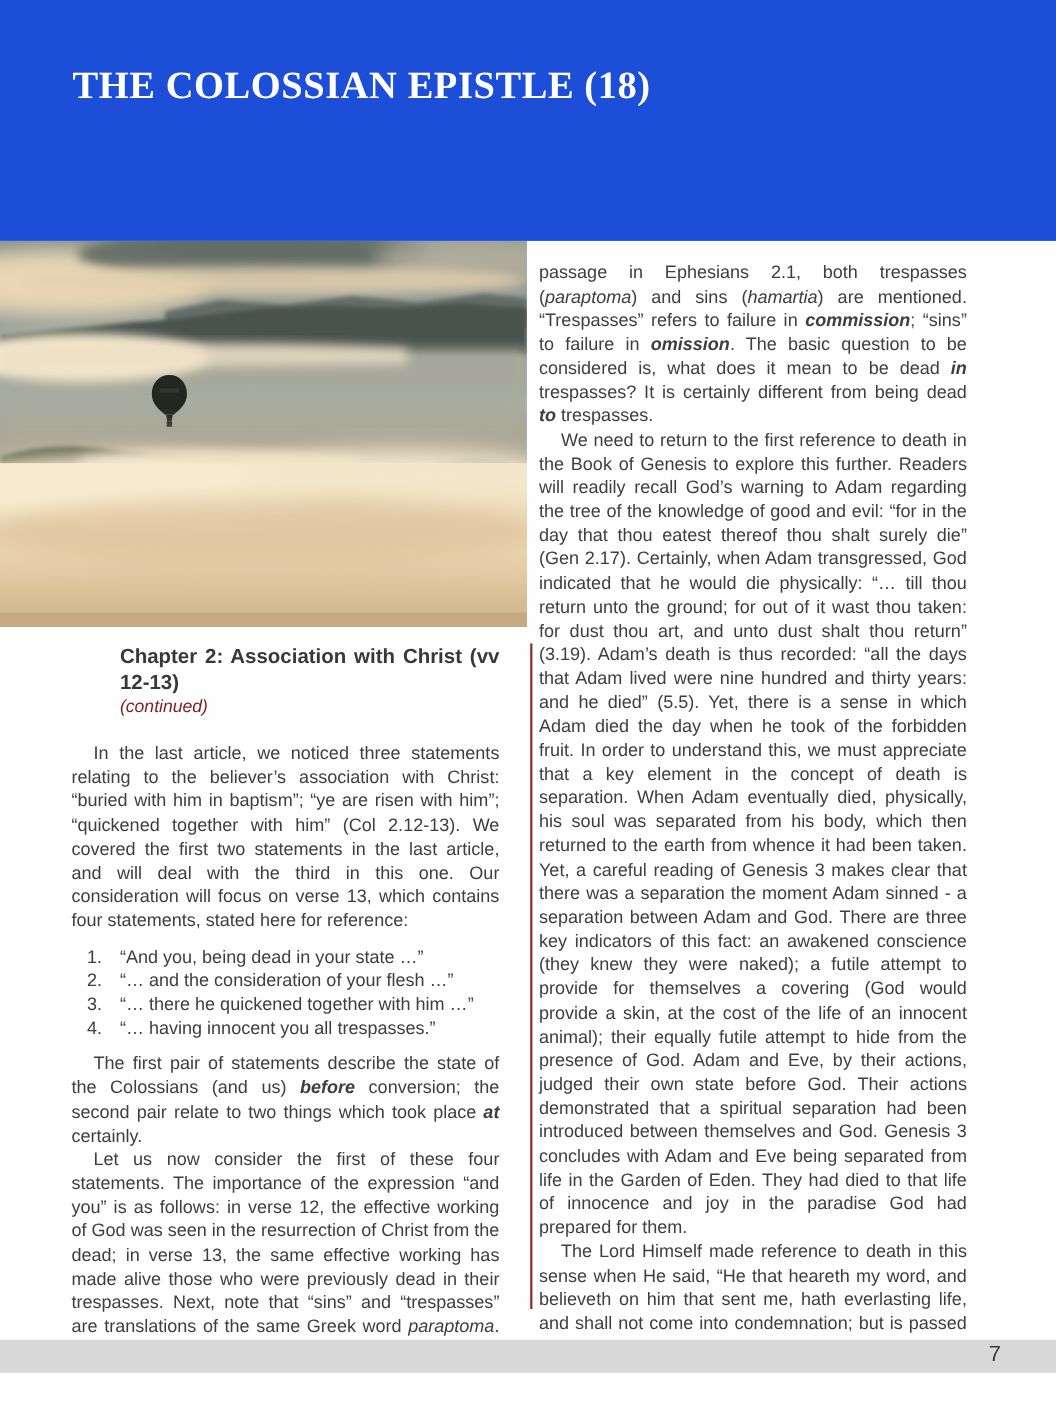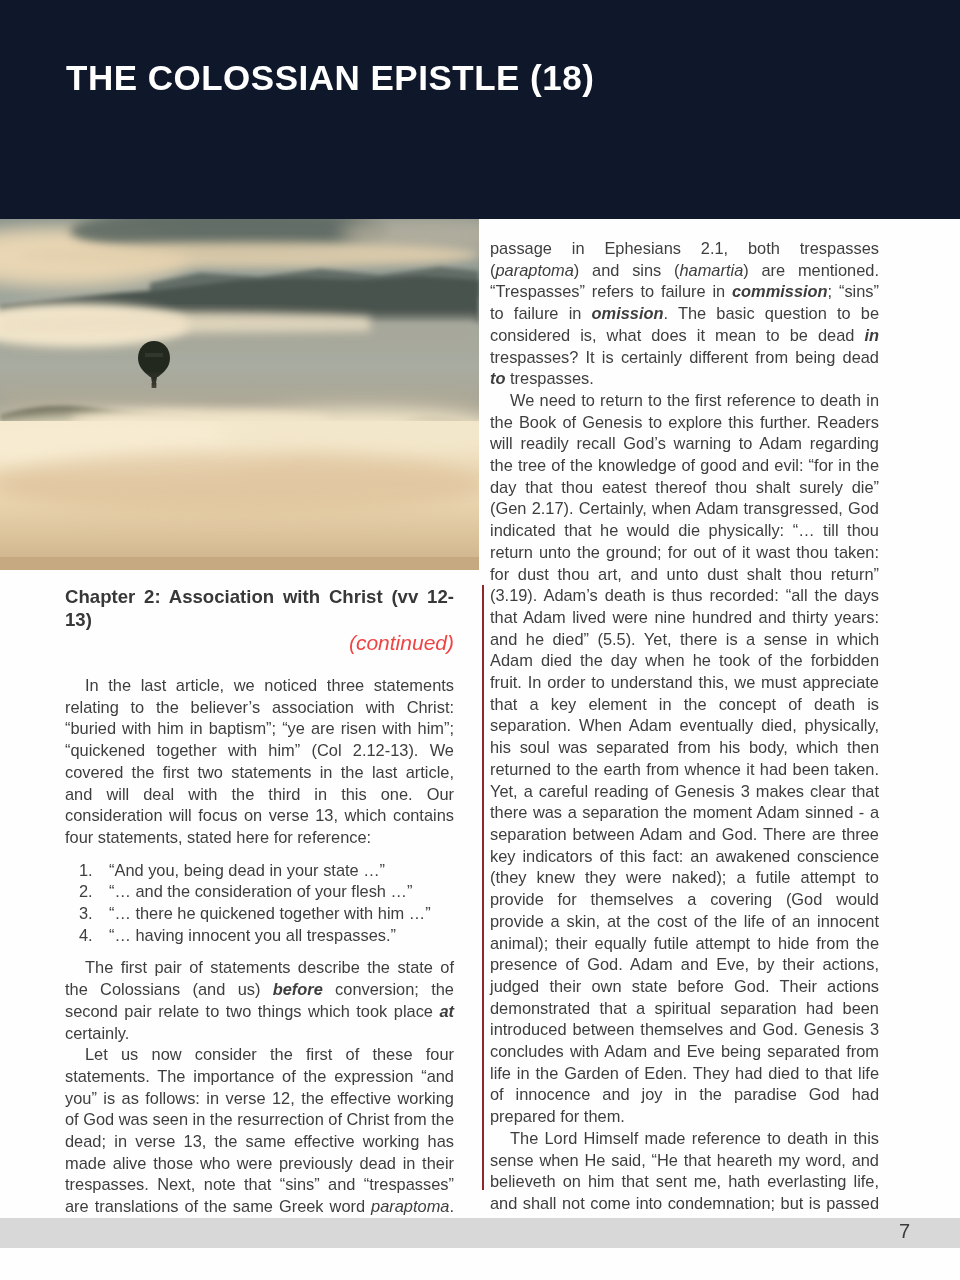--- a/index.html
+++ b/index.html
@@ -21,41 +21,41 @@
   .col{position:absolute;width:389px;font-size:16.4px;line-height:21.7px;}
   .col-left{left:65px;top:585px;}
   .col-right{left:490px;top:238px;}
   .para{margin:0;text-align:justify;}
   .ind{text-indent:20px;}
   .it{font-style:italic;}
   .bd{font-weight:700;}
 
   .h-bold{font-weight:700;font-size:18.6px;line-height:23px;color:#383838;
           text-align:justify;text-align-last:justify;}
-  .h-it{font-style:italic;font-size:21px;line-height:23px;color:#ef4444;text-align:right;}
-  .heading-block{margin-bottom:21px;}
+  .h-it{font-style:italic;font-size:16px;line-height:23px;color:#7f1d1d;}
+  .heading-block{margin-bottom:21px;margin-left:44px;}
 
   .vlist{margin:11px 0;}
   .list-row{display:flex;padding-left:14px;}
   .list-num{width:30px;flex:none;}
   .list-text{flex:1;}
 
   
   .divider{position:absolute;left:482px;top:585px;width:2px;height:605px;}
 
   
   .pagebar{position:absolute;left:0;top:1218px;width:960px;height:30px;}
   .pagenum{position:absolute;right:50px;top:2px;font-size:20px;color:#3a3a3a;}
 </style>
 </head>
 <body>
 
 <div class="page">
 
-  <header class="masthead" style="background: #0f172a;">
+  <header class="masthead" style="background: #1d4ed8; font-family: Liberation Serif, serif;">
     <h1>THE COLOSSIAN EPISTLE (18)</h1>
   </header>
 
   <div class="photo">
     <svg viewBox="0 0 479 351" width="479" height="351" preserveAspectRatio="none">
       <defs>
         <linearGradient id="skyg" x1="0" y1="0" x2="0" y2="1">
           <stop offset="0" stop-color="#85908b"></stop>
           <stop offset="0.22" stop-color="#9aa29a"></stop>
           <stop offset="0.42" stop-color="#a9aca0"></stop>

